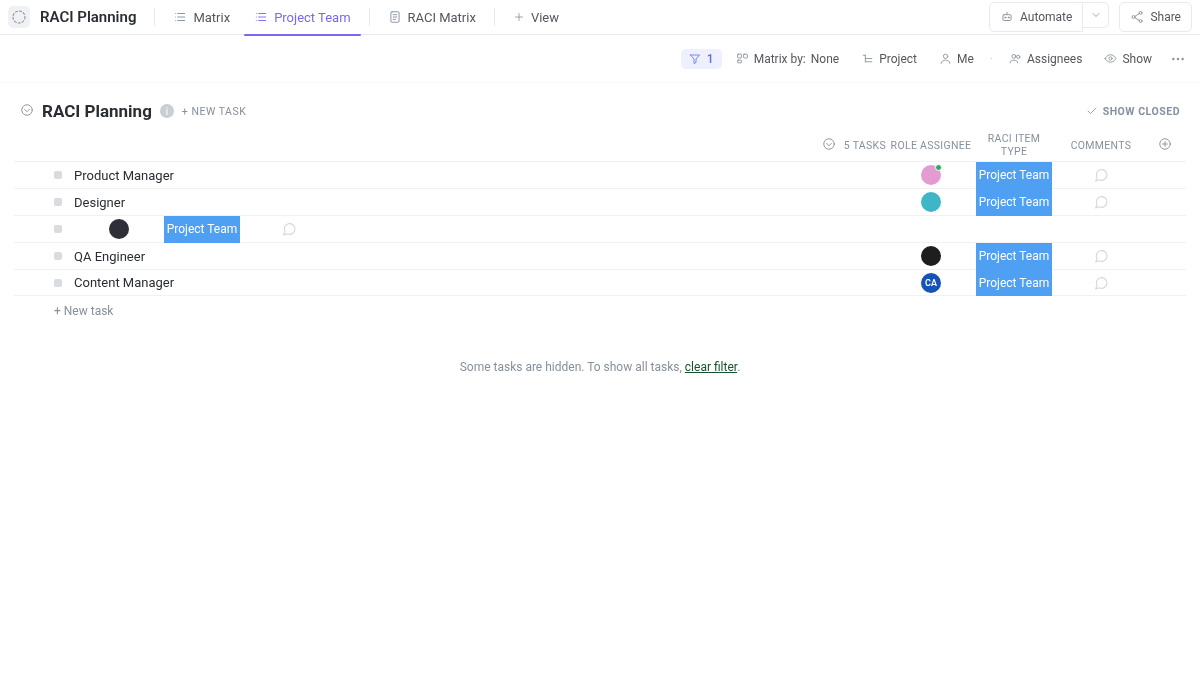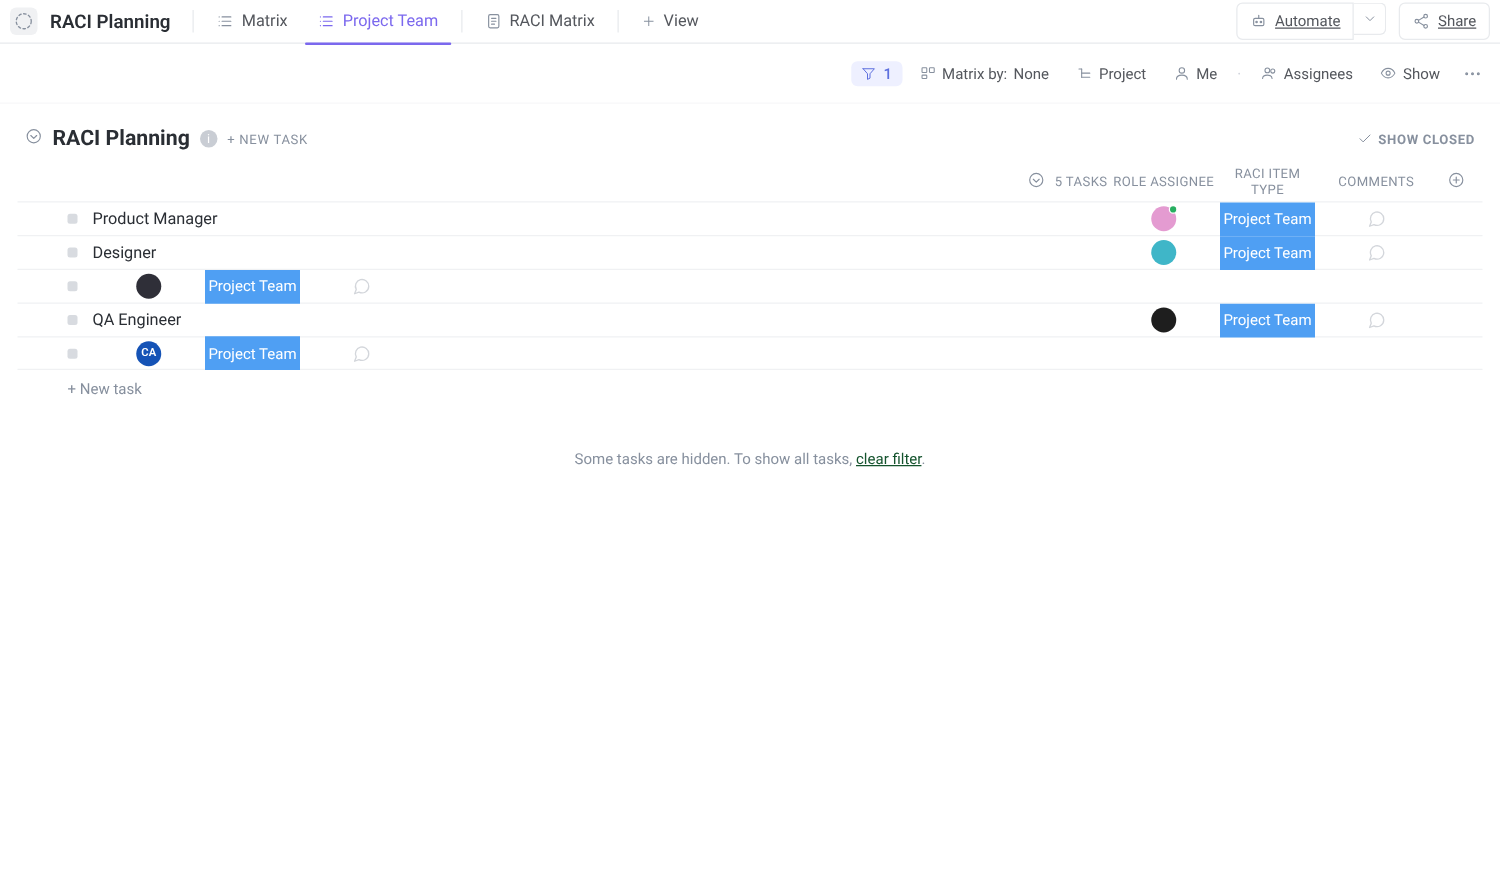--- a/index.html
+++ b/index.html
@@ -10,21 +10,21 @@
 .ws-icon { width: 22px; height: 22px; border-radius: 5px; background: #f0f1f3; display: flex; align-items: center; justify-content: center; margin-right: 6px; }
 .ws-icon svg { stroke: #87909e; }
 .ws-title { font-size: 15px; font-weight: 600; margin-right: 10px; }
 .vsep { width: 1px; height: 18px; background: #e8eaed; margin: 0 4px; }
 .tab { height: 35px; display: flex; align-items: center; gap: 6px; padding: 0 10px; color: #54575d; font-size: 13px; position: relative; cursor: pointer; }
 .tab svg { stroke: #87909e; }
 .tab.active { color: #7b68ee; }
 .tab.active svg { stroke: #7b68ee; }
 .tab.active::after { content: ""; position: absolute; left: 0; right: 0; bottom: -1px; height: 2px; background: #7b68ee; border-radius: 2px; }
 .spacer { flex: 1; }
-.pill { height: 30px; display: flex; align-items: center; gap: 6px; padding: 14px 10px; border: 1px solid #e8eaed; border-radius: 5px; font-size: 12px; color: #54575d; cursor: pointer; background: #fff; text-decoration: underline; }
+.pill { height: 30px; display: flex; align-items: center; gap: 6px; padding: 14px 10px; border: 1px solid #e8eaed; border-radius: 5px; font-size: 12px; color: #54575d; cursor: pointer; background: #fff; }
 .pill svg { stroke: #87909e; }
 .chev-btn { width: 26px; height: 26px; border: 1px solid #e8eaed; border-radius: 5px; border-left: none; display: flex; align-items: center; justify-content: center; cursor: pointer; }
 .automate-wrap { display: flex; }
 .automate-wrap .pill { border-top-right-radius: 0; border-bottom-right-radius: 0; }
 .chev-btn { border-top-left-radius: 0; border-bottom-left-radius: 0; }
 
 
 .toolbar { height: 25px; margin: 0; padding: 8px 10px 6px; display: flex; align-items: center; gap: 4px; font-size: 12px; color: #54575d; }
 .toolbar-inner { height: 48px; display:flex; align-items:center; width:100%; padding: 0 10px; border-bottom:1px solid #f7f8f9; gap:6px; }
 .search-box { display: flex; align-items: center; gap: 8px; background: #fff; padding: 4px 8px; border-radius: 5px; color: #87909e; width: 160px; border:1px solid transparent; }
@@ -317,20 +317,21 @@
         </div>
         <div class="col-comments comment-ico">
           <svg width="16" height="16" viewBox="0 0 24 24" style="stroke:#d3d6db">
             <path d="M21 12a8 8 0 0 1-11.8 7L4 21l2-5.2A8 8 0 1 1 21 12z"></path>
           </svg>
         </div>
         <div class="col-add"></div>
       </div>
       <div class="taskrow">
         <div class="handle"></div>
+        <div class="name">Content Manager</div>
         <div class="col-assignee">
           <div class="avatar" style="background:#1553b6">CA</div>
         </div>
         <div class="col-type" style="padding:0">
           <div class="type-chip">Project Team</div>
         </div>
         <div class="col-comments comment-ico">
           <svg width="16" height="16" viewBox="0 0 24 24" style="stroke:#d3d6db">
             <path d="M21 12a8 8 0 0 1-11.8 7L4 21l2-5.2A8 8 0 1 1 21 12z"></path>
           </svg>

